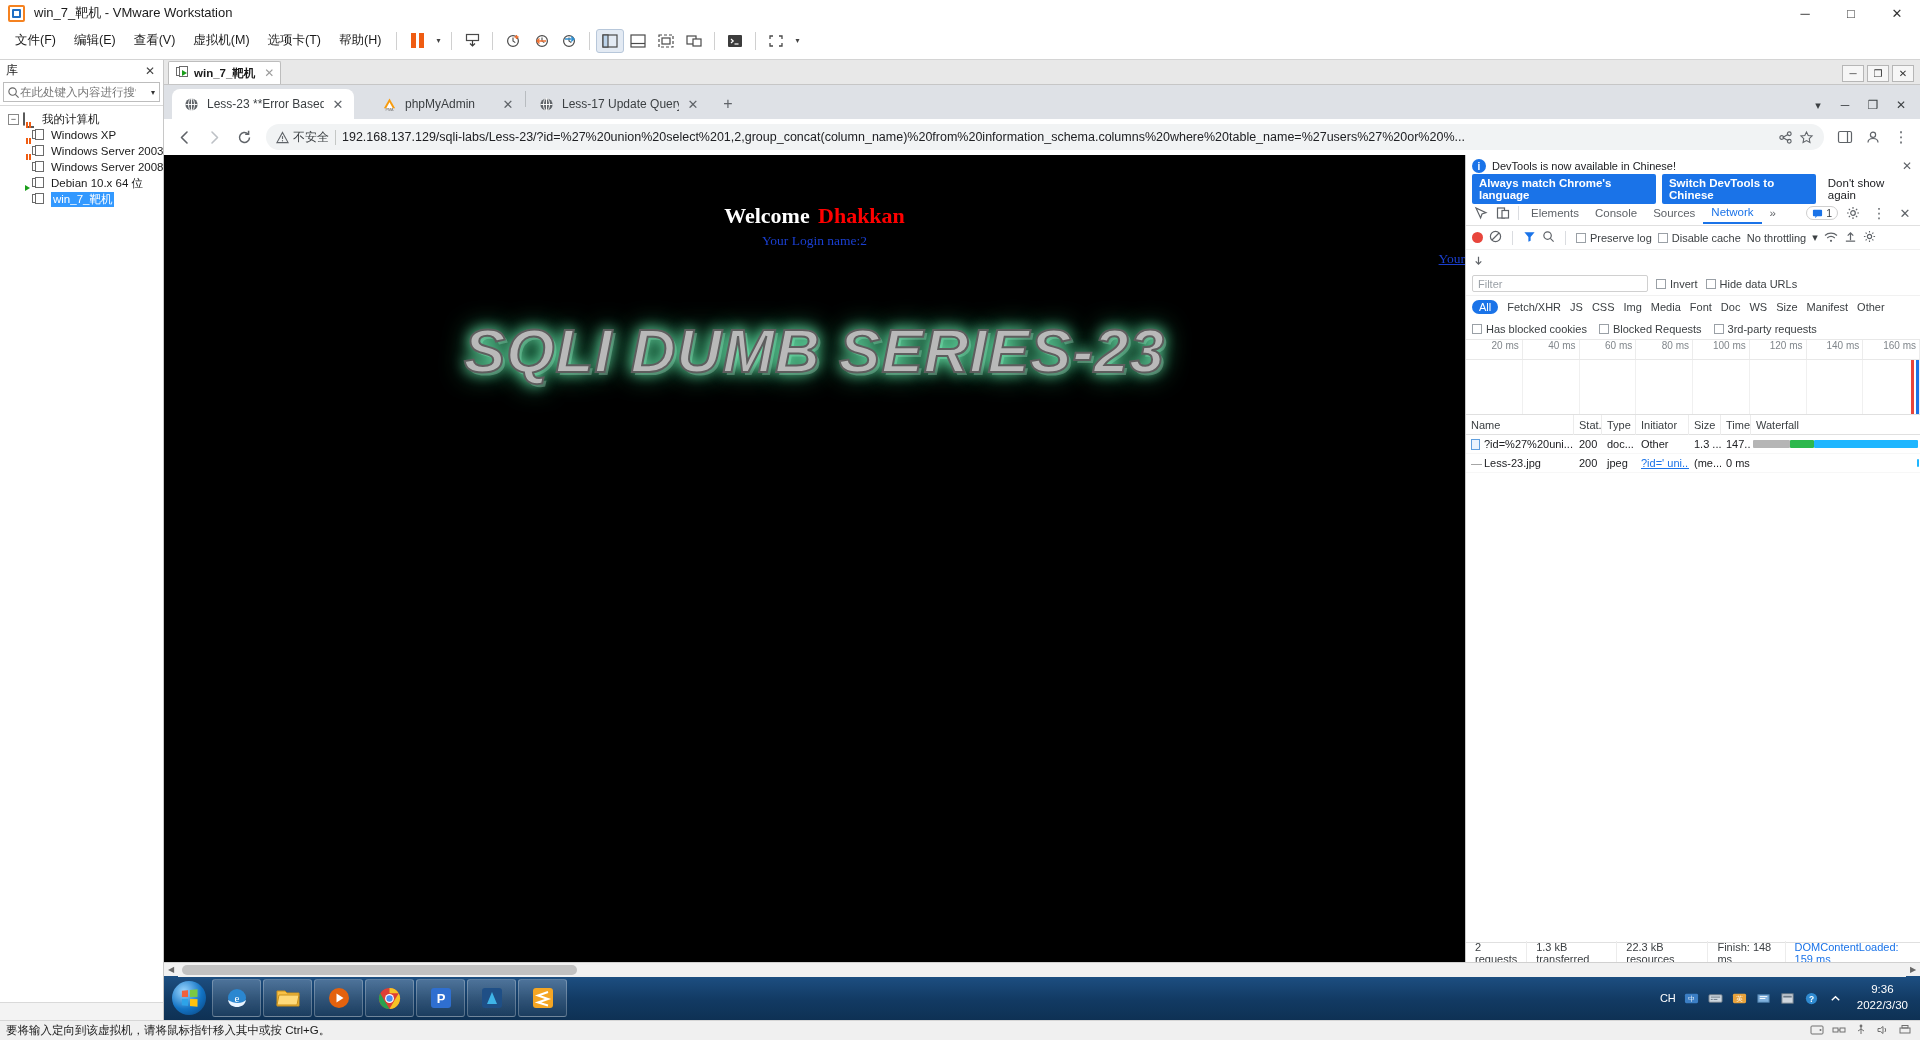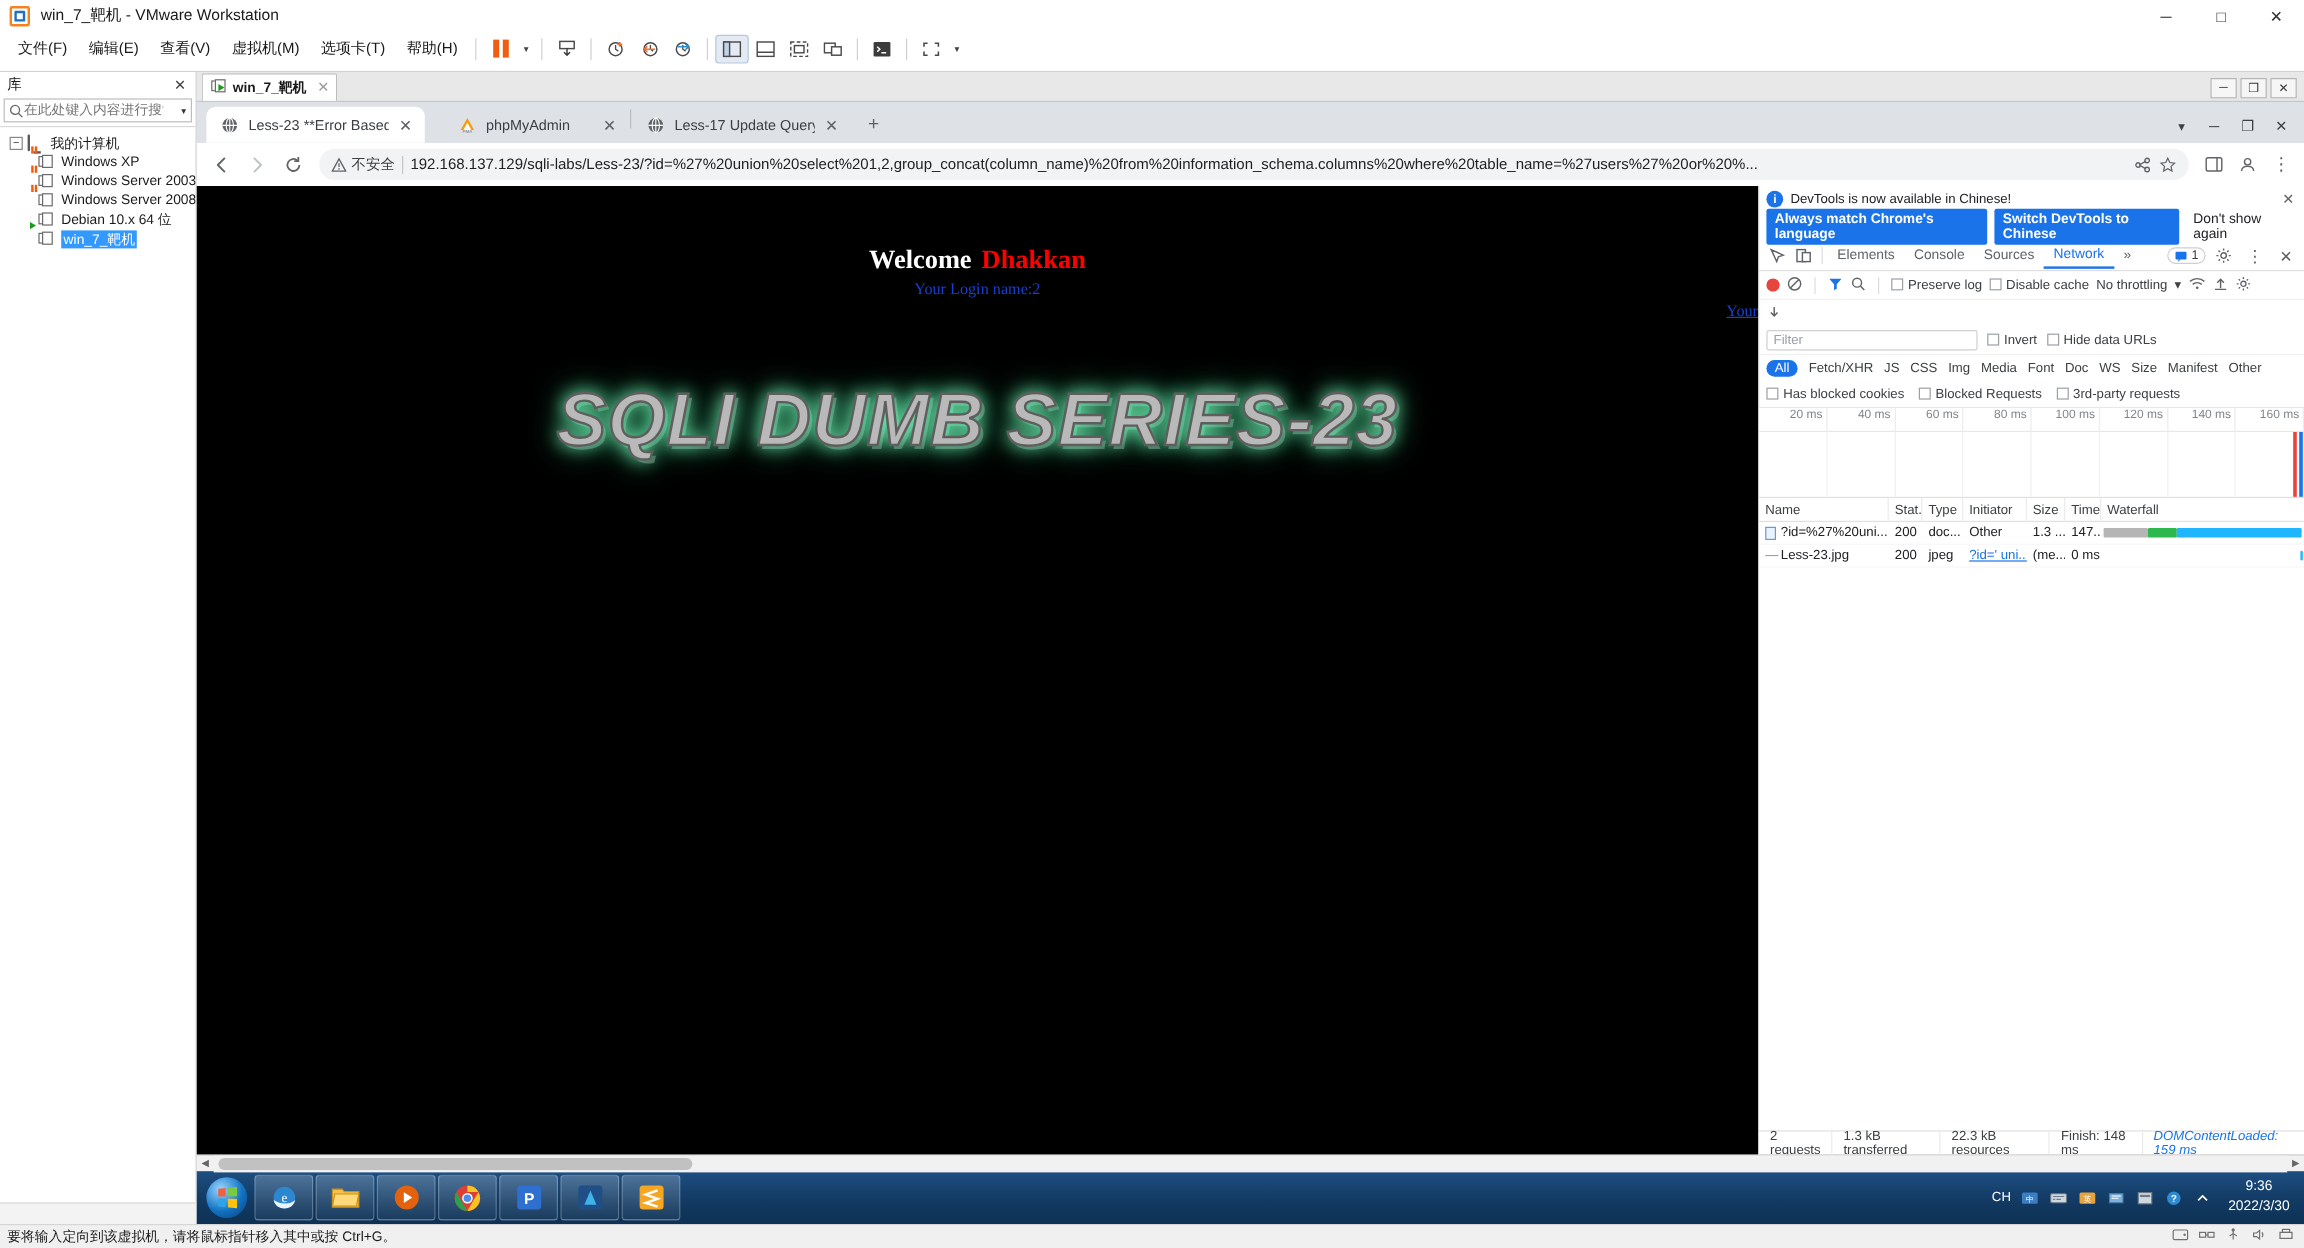--- a/index.html
+++ b/index.html
@@ -156,21 +156,21 @@
   .dt-rows { flex:1 1 auto; overflow:hidden; background:#fff; }
   .dt-row { height:19px; display:flex; align-items:center; font-size:11px; color:#202124; border-bottom:1px solid #f7f7f7; }
   .dt-row > div { padding:0 5px; height:19px; line-height:19px; overflow:hidden; white-space:nowrap; }
   .dt-row .c-name { display:flex; align-items:center; gap:4px; }
   .doc-ic { width:9px; height:11px; border:1px solid #5f9ede; background:#eaf3fd; flex:0 0 9px; }
   .dash-ic { width:9px; flex:0 0 9px; color:#8a8a8a; text-align:center; }
   .init-link { color:#1a73e8; text-decoration:underline; }
   .wf-bar { position:absolute; height:8px; top:5px; border-radius:1px; }
   .dt-status { height:20px; display:flex; align-items:center; gap:0; border-top:1px solid #e0e0e0; font-size:11px; color:#3c4043; background:#fff; }
   .dt-status span { padding:0 9px; border-right:1px solid #ececec; }
-  .dt-status span:last-child { border-right:0; color:#1a73e8;font-style:italic; }
+  .dt-status span:last-child { border-right:0; color:#1a73e8; }
 
   
   .taskbar { height:44px; flex:0 0 44px; background:linear-gradient(#1d4f82,#123a63 55%,#0e3154); display:flex; align-items:center; padding-left:4px; }
   .start { width:42px; height:40px; display:flex; align-items:center; justify-content:center; }
   .orb { width:34px; height:34px; border-radius:50%; background:radial-gradient(circle at 35% 30%, #9ad6ff, #1273c4 55%, #0a3d74); display:flex; align-items:center; justify-content:center; }
   .orb .flag { width:16px; height:16px; display:grid; grid-template-columns:1fr 1fr; grid-template-rows:1fr 1fr; gap:1.5px; transform:perspective(22px) rotateY(-14deg); }
   .orb .flag i { display:block; }
   .orb .flag i:nth-child(1){background:#f2603c;} .orb .flag i:nth-child(2){background:#7ac943;}
   .orb .flag i:nth-child(3){background:#2da3e8;} .orb .flag i:nth-child(4){background:#ffc20e;}
   .tbtn { width:49px; height:38px; margin-left:2px; border:1px solid rgba(255,255,255,.25); border-radius:3px; background:linear-gradient(rgba(255,255,255,.22),rgba(255,255,255,.05)); display:flex; align-items:center; justify-content:center; }

